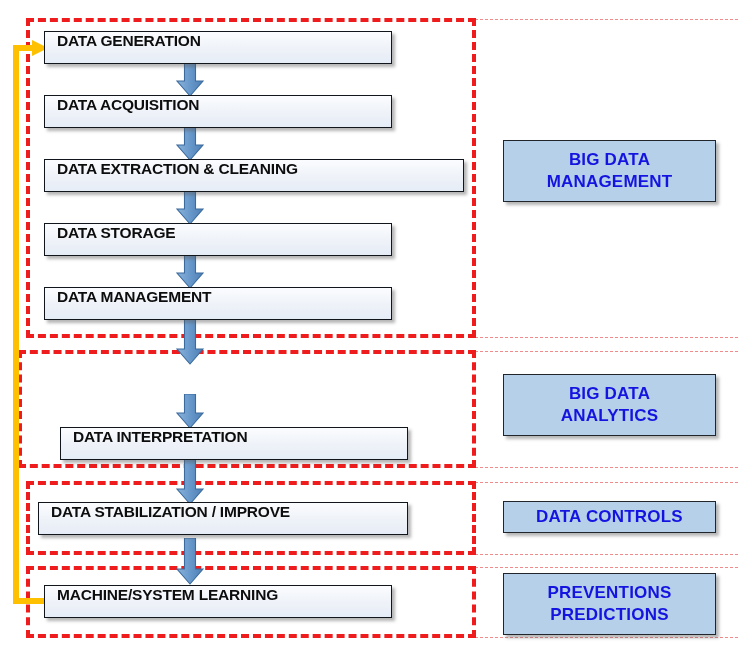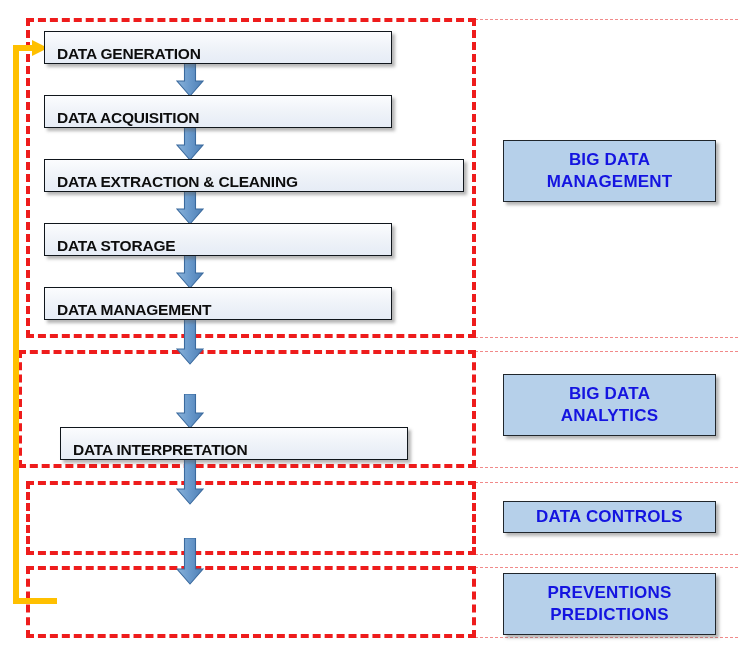--- a/index.html
+++ b/index.html
@@ -19,21 +19,21 @@
   }
 
   
   .proc-box {
     position: absolute;
     box-sizing: border-box;
     background: linear-gradient(to bottom, #fbfcfe 0%, #eef2f8 55%, #e6ecf6 100%);
     border: 1.6px solid #10161c;
     box-shadow: 3px 3px 3px rgba(90,90,90,0.45);
     display: flex;
-    align-items: flex-end;
+    align-items: flex-start;
     z-index: 6;
   }
   .proc-box .proc-label {
     font-size: 15.5px;
     font-weight: bold;
     color: #0d0d0d;
     letter-spacing: -0.2px;
     padding-left: 12px;
     white-space: nowrap;
   }
@@ -171,21 +171,27 @@
 
   <div class="proc-box" style="left:44px; top:287px; width:348px; height:33px;">
     <span class="proc-label">DATA MANAGEMENT</span>
   </div>
 
 
   <div class="proc-box" style="left:44px; top:427px; width:348px; height:33px;margin-left:16px;">
     <span class="proc-label">DATA INTERPRETATION</span>
   </div>
 
-
+  <div class="proc-box" style="left:38px; top:502px; width:370px; height:33px;">
+    <span class="proc-label">DATA STABILIZATION / IMPROVE</span>
+  </div>
+
+  <div class="proc-box" style="left:44px; top:585px; width:348px; height:33px;">
+    <span class="proc-label">MACHINE/SYSTEM LEARNING</span>
+  </div>
 
   <div class="cat-box" style="left:489px; top:140px; width:213px; height:62px;">
     <span class="cat-line">BIG DATA</span>
     <span class="cat-line">MANAGEMENT</span>
   </div>
 
   <div class="cat-box" style="left:489px; top:374px; width:213px; height:62px;">
     <span class="cat-line">BIG DATA</span>
     <span class="cat-line">ANALYTICS</span>
   </div>

